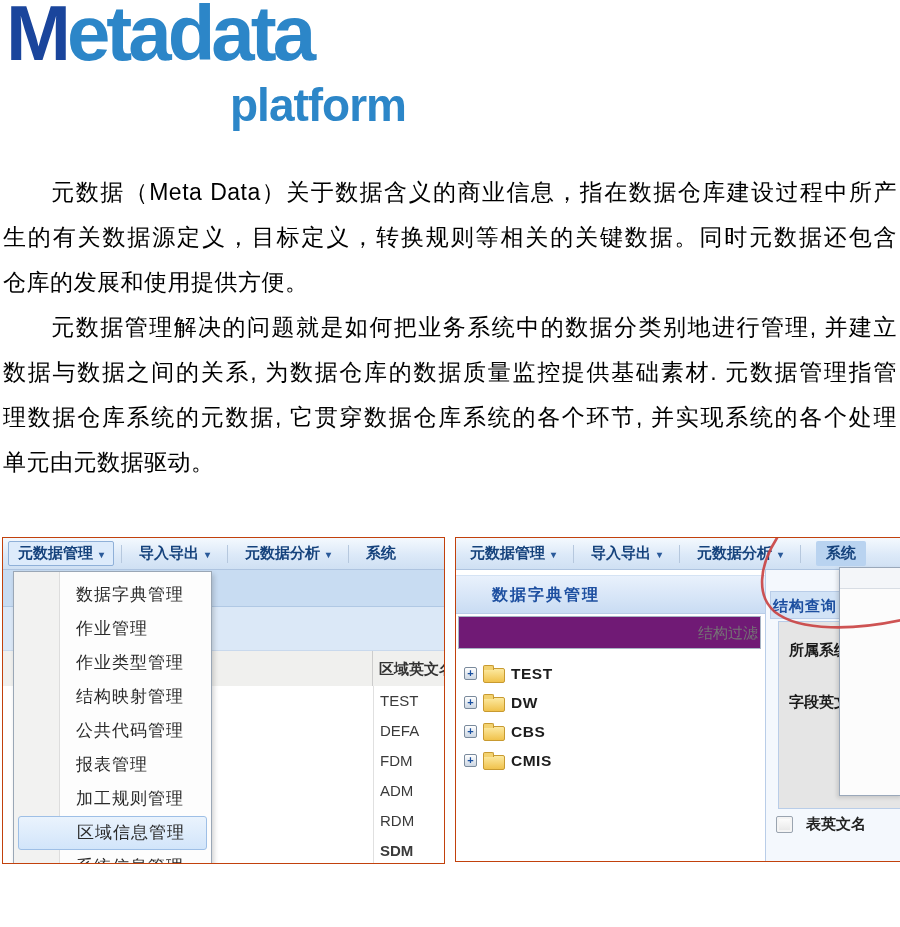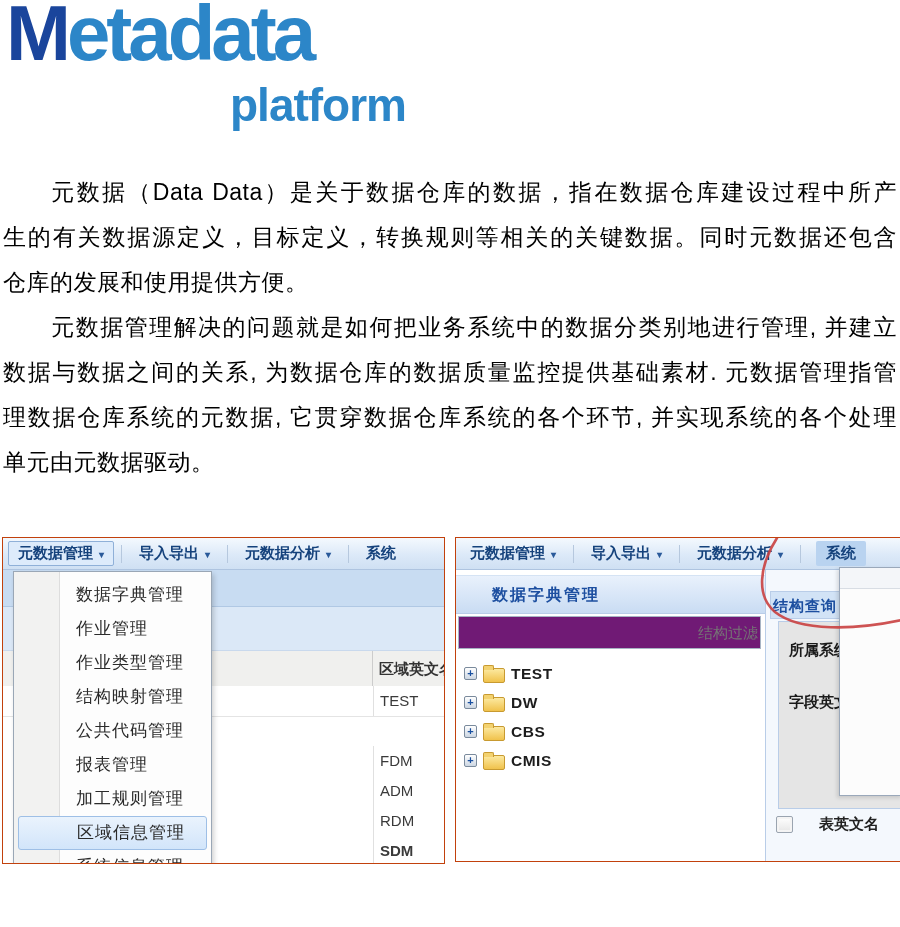--- a/index.html
+++ b/index.html
@@ -87,21 +87,21 @@
   .rp-tab{position:absolute;left:4px;right:0;top:22px;height:28px;background:#d2e3f6;
           border:1px solid #b9cde8;border-right:none;line-height:28px;font-size:15px;
           font-weight:bold;color:#1d4fa0;padding-left:2px;letter-spacing:1px;
           white-space:nowrap;overflow:hidden;box-sizing:border-box;}
   .rp-box{position:absolute;left:12px;right:0;top:52px;height:188px;background:#e5e5e5;
           border:1px solid #b9cde8;border-right:none;box-sizing:border-box;
           padding-top:16px;overflow:hidden;}
   .rp-field{font-size:15px;font-weight:700;color:#1a1a1a;padding-left:10px;line-height:24px;
           white-space:nowrap;overflow:hidden;}
   .rp-field + .rp-field{margin-top:28px;}
-  .rp-checkrow{position:absolute;left:4px;top:246px;display:flex;align-items:center;gap:26px;
+  .rp-checkrow{position:absolute;left:4px;top:246px;display:flex;align-items:center;gap:13px;
           padding-left:6px;white-space:nowrap;overflow:hidden;right:0;}
   .checkbox{width:17px;height:17px;box-sizing:border-box;border:1px solid #9aa4b0;
           background:linear-gradient(#ffffff,#e6e6e6);border-radius:2px;flex:none;
           box-shadow:inset 0 0 0 2px #f4f4f4;}
   .check-label{font-size:15px;font-weight:700;color:#222;max-width:70px;overflow:hidden;}
 
   .overlay-panel{position:absolute;left:383px;top:29px;right:-2px;height:227px;background:#fcfcfc;
           border:1px solid #9aa8ba;border-right:none;box-shadow:-2px 2px 4px rgba(0,0,0,.13);
           z-index:5;}
   .overlay-strip{height:20px;border-bottom:1px solid #d8dde4;background:#f4f6f9;}
@@ -111,21 +111,21 @@
 </style>
 </head>
 <body>
 
 <div class="logo">
   <div class="logo-main"><span class="m-dark">M</span><span class="m-light">etadata</span></div>
   <div class="logo-sub">platform</div>
 </div>
 
 <div class="intro">
-  <div class="tline indent">元数据（Data Data）是关于数据仓库的数据，指在数据仓库建设过程中所产</div>
+  <div class="tline indent">元数据（Meta Data）关于数据含义的商业信息，指在数据仓库建设过程中所产</div>
   <div class="tline">生的有关数据源定义，目标定义，转换规则等相关的关键数据。同时元数据还包含</div>
   <div class="tline last">仓库的发展和使用提供方便。</div>
   <div class="tline indent">元数据管理解决的问题就是如何把业务系统中的数据分类别地进行管理, 并建立</div>
   <div class="tline">数据与数据之间的关系, 为数据仓库的数据质量监控提供基础素材. 元数据管理指管</div>
   <div class="tline">理数据仓库系统的元数据, 它贯穿数据仓库系统的各个环节, 并实现系统的各个处理</div>
   <div class="tline last">单元由元数据驱动。</div>
 </div>
 
 <div class="shot shot-left">
 
@@ -152,20 +152,23 @@
 
   <div class="band1"></div>
   <div class="band2"></div>
 
   <div class="thead">
     <div class="vline"></div>
     <div class="hcell">区域英文名</div>
   </div>
   <div class="trow" style="top:148px;">
       <div class="vcell">TEST</div>
+    </div>
+  <div class="trow" style="top:178px;">
+      <div class="vcell">DEFA</div>
     </div>
   <div class="trow" style="top:208px;">
       <div class="vcell">FDM</div>
     </div>
   <div class="trow" style="top:238px;">
       <div class="vcell">ADM</div>
     </div>
   <div class="trow" style="top:268px;">
       <div class="vcell">RDM</div>
     </div>

